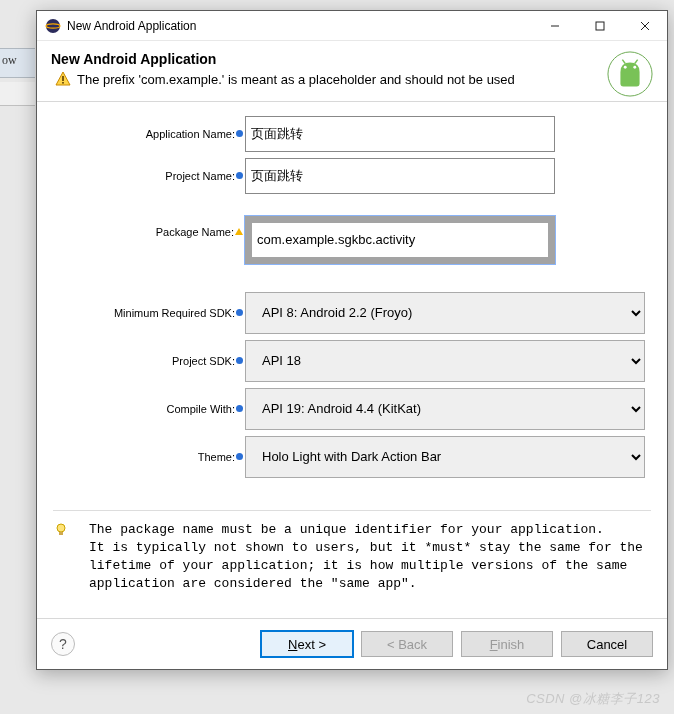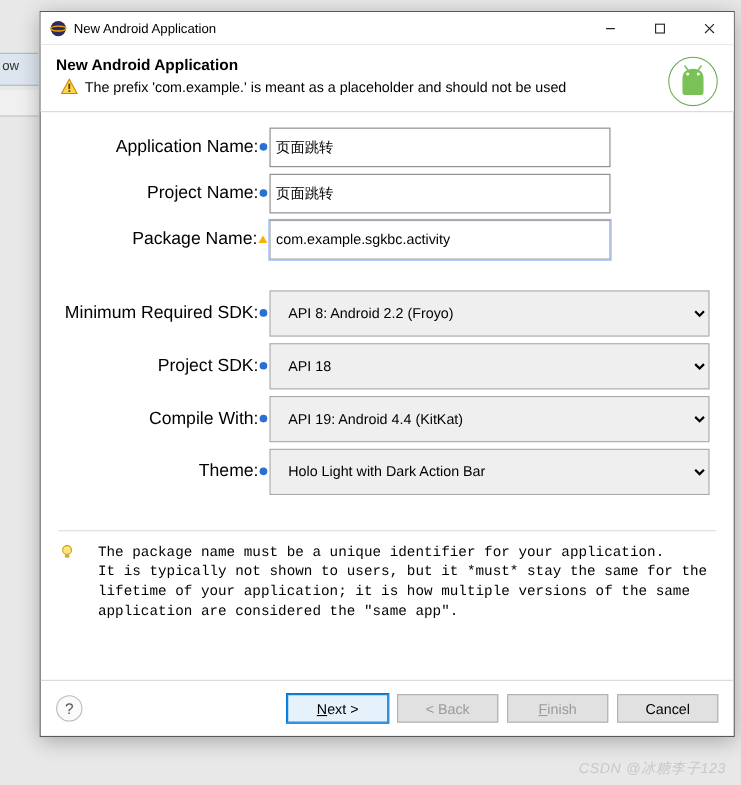--- a/index.html
+++ b/index.html
@@ -18,20 +18,21 @@
   left: 0;
   width: 35px;
   height: 30px;
   background: #dde5ee;
   border-top: 1px solid #b0b8c0;
   border-bottom: 1px solid #b0b8c0;
   font-size: 12px;
   padding: 4px 2px;
   color: #333;
   overflow: hidden;
+  font-family: Liberation Serif, serif;
 }
 .bg-toolbar {
   position: absolute;
   top: 82px;
   left: 0;
   width: 35px;
   height: 24px;
   background: #f0f0f0;
   border-bottom: 1px solid #c0c0c0;
 }
@@ -100,21 +101,21 @@
 }
 .row {
   display: flex;
   align-items: center;
   margin-bottom: 6px;
 }
 .row .lbl {
   width: 190px;
   text-align: right;
   padding-right: 2px;
-  font-size: 16px;
+  font-size: 11px;
   display: flex;
   justify-content: flex-end;
   align-items: center;
   gap: 0;
 }
 .info-dot {
   display: inline-block;
   width: 7px; height: 7px;
   border-radius: 50%;
   background: #2a6fd6;
@@ -133,22 +134,23 @@
 .row input[type=text] {
   flex: 1;
   max-width: 310px;
   height: 24px;
   border: 1px solid #888;
   padding: 17px 5px;
   font-size: 13px;
   font-family: inherit;
 }
 .row input.focused {
-  border: 1px solid #a3a3a3;
+  border: 7px solid #a3a3a3;
   outline: 1px solid #8ab4f8;
+  margin-top: 16px;
 }
 .row select {
   flex: 1;
   max-width: 400px;
   height: 42px;
   border: 1px solid #aaa;
   background: #efefef;
   padding: 0 12px;
   font-size: 13px;
   font-family: Liberation Sans, sans-serif;

